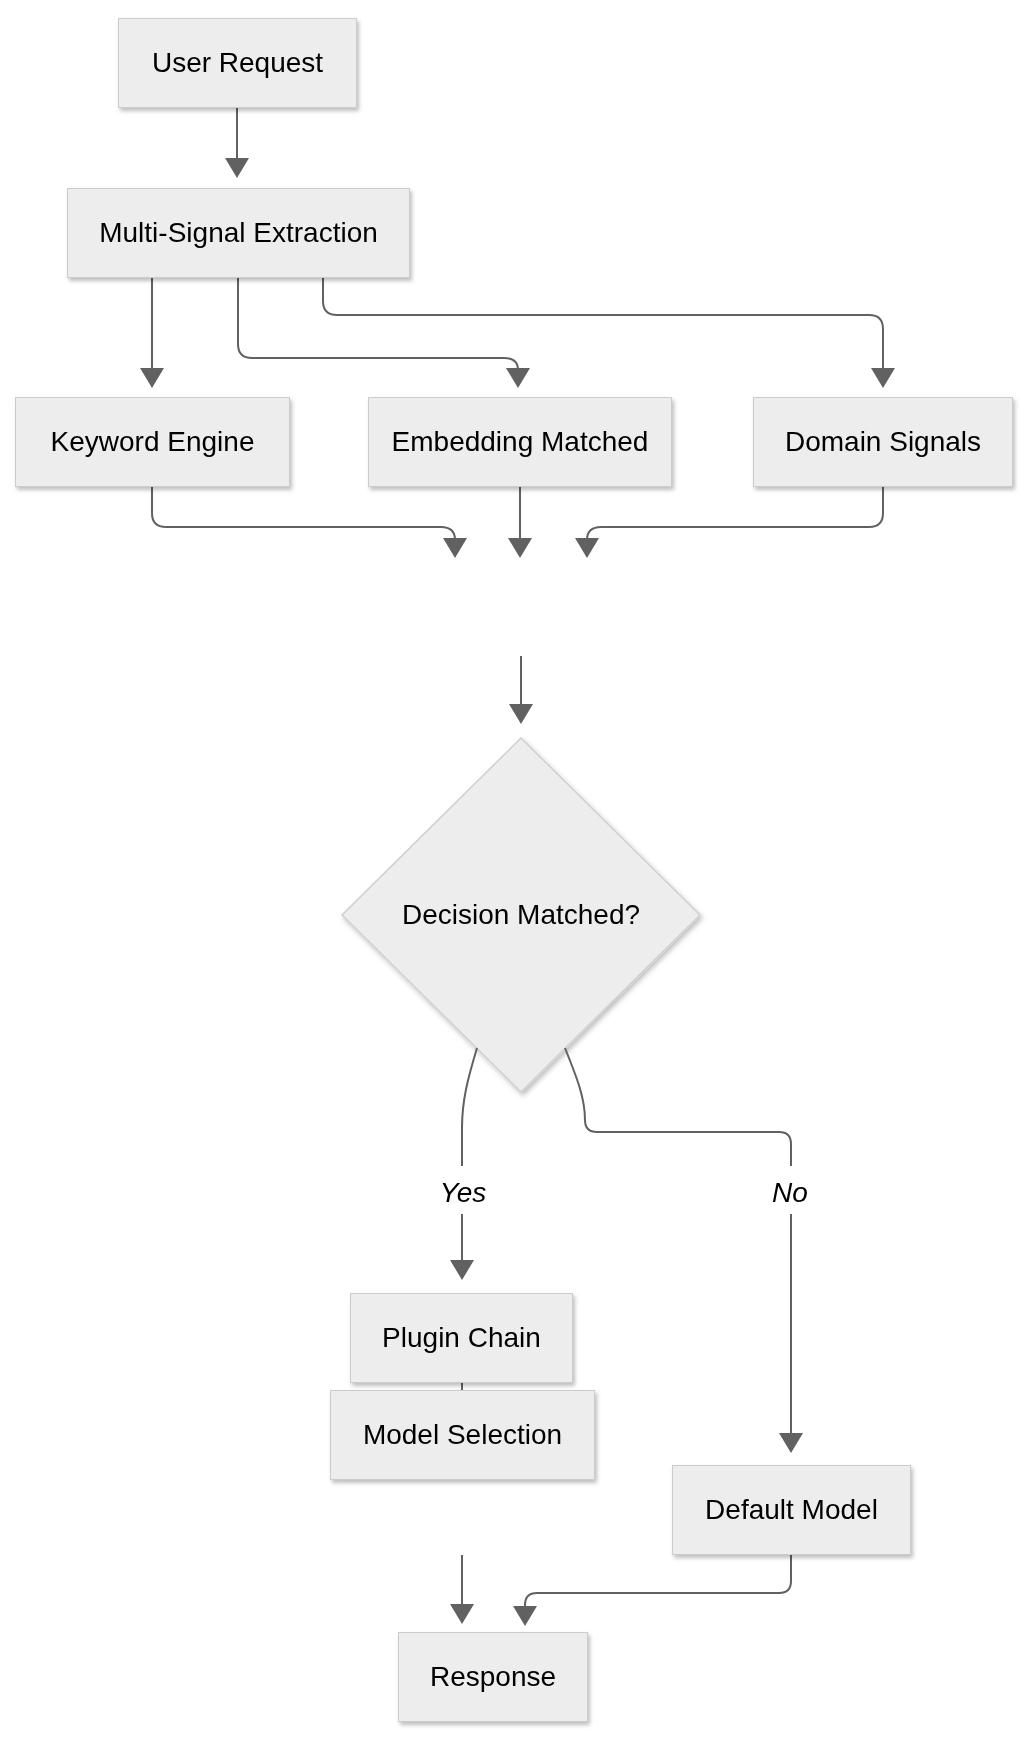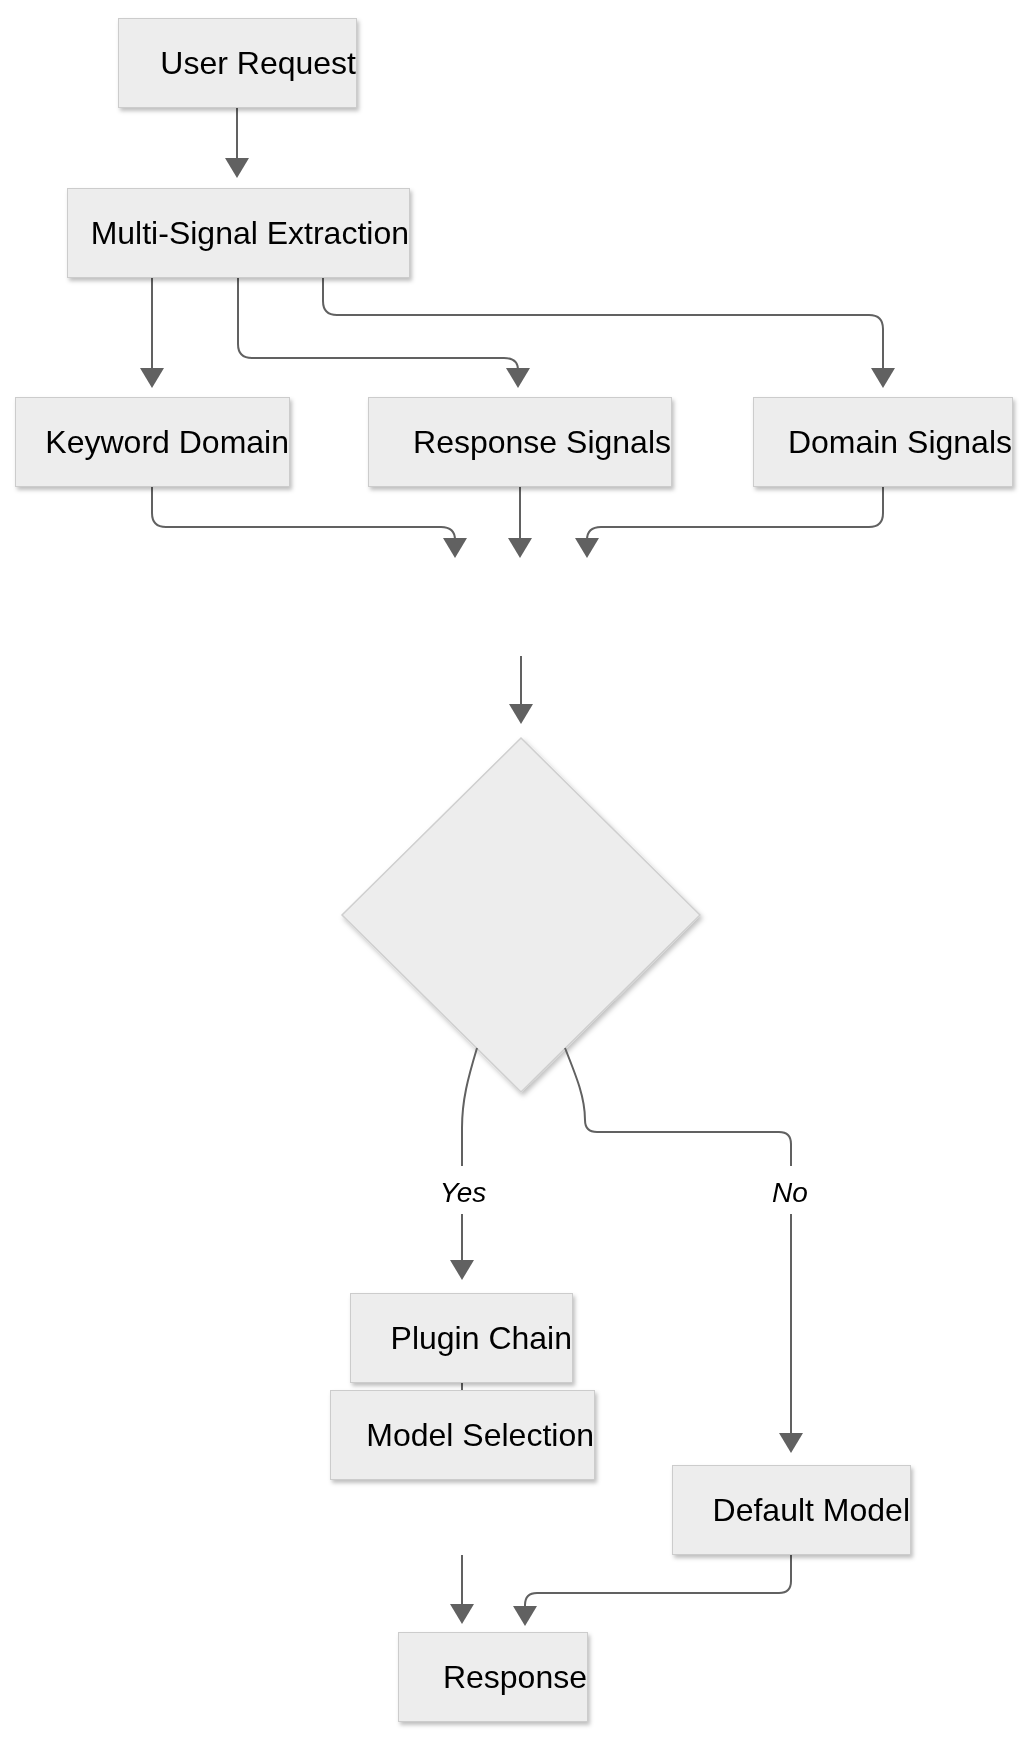--- a/index.html
+++ b/index.html
@@ -37,22 +37,22 @@
     stroke:var(--diamond-border);
     stroke-width:1.5;
   }
   .node{
     position:absolute;
     background:var(--node-fill);
     border:1px solid var(--node-border);
     box-shadow:2px 3px 4px rgba(0,0,0,0.25);
     display:flex;
     align-items:center;
-    justify-content:flex-end;
-    font-size:32px;
+    justify-content:center;
+    font-size:28px;
     color:var(--text);
     box-sizing:border-box;
     white-space:nowrap;
   }
   .diamond-label{
     position:absolute;
     transform:translate(-50%,-50%);
     font-size:28px;
     color:var(--text);
     white-space:nowrap;
@@ -104,32 +104,33 @@
 
   <div class="node" style="left:118px;top:18px;width:239px;height:90px">
     <span>User Request</span>
   </div>
 
   <div class="node" style="left:67px;top:188px;width:343px;height:90px">
     <span>Multi-Signal Extraction</span>
   </div>
 
   <div class="node" style="left:15px;top:397px;width:275px;height:90px">
-    <span>Keyword Domain</span>
+    <span>Keyword Engine</span>
   </div>
 
   <div class="node" style="left:368px;top:397px;width:304px;height:90px">
-    <span>Response Signals</span>
+    <span>Embedding Matched</span>
   </div>
 
   <div class="node" style="left:753px;top:397px;width:260px;height:90px">
     <span>Domain Signals</span>
   </div>
 
 
+  <div class="diamond-label" style="left:521px;top:915px">Decision Matched?</div>
 
   <div class="node" style="left:350px;top:1293px;width:223px;height:90px">
     <span>Plugin Chain</span>
   </div>
 
   <div class="node" style="left:330px;top:1390px;width:265px;height:90px">
     <span>Model Selection</span>
   </div>
 
   <div class="node" style="left:672px;top:1465px;width:239px;height:90px">

